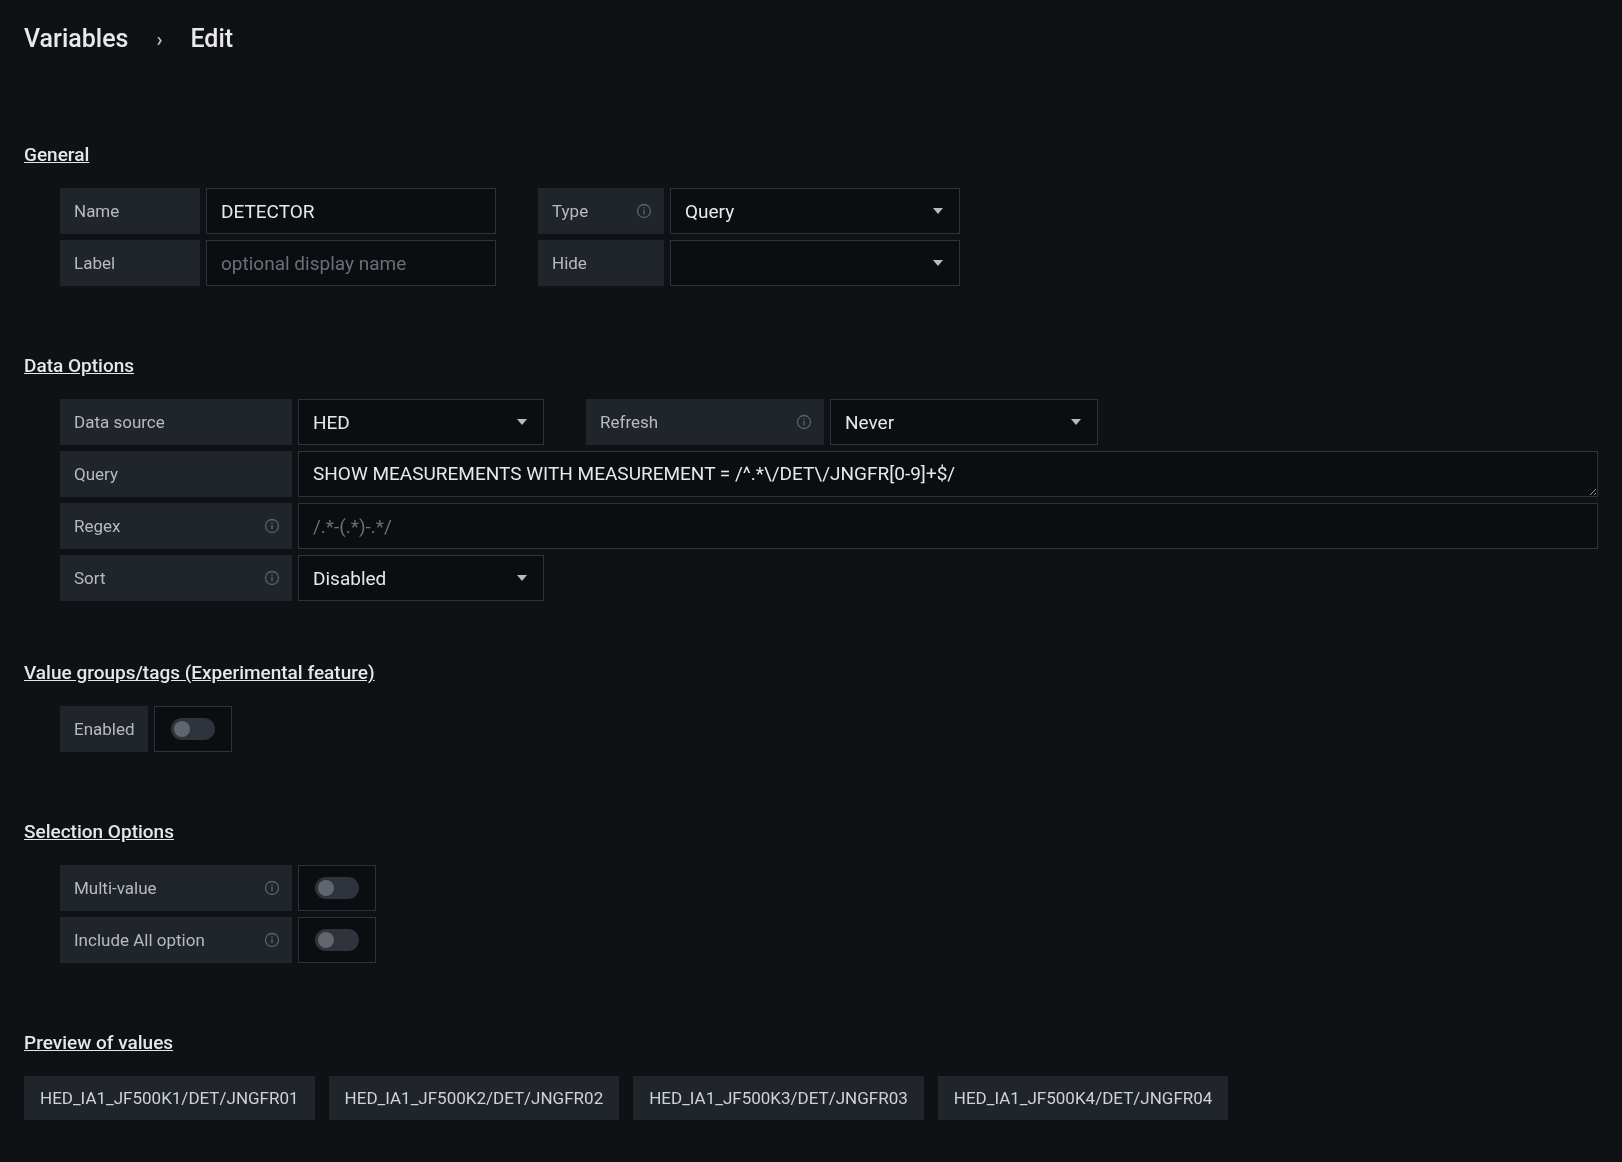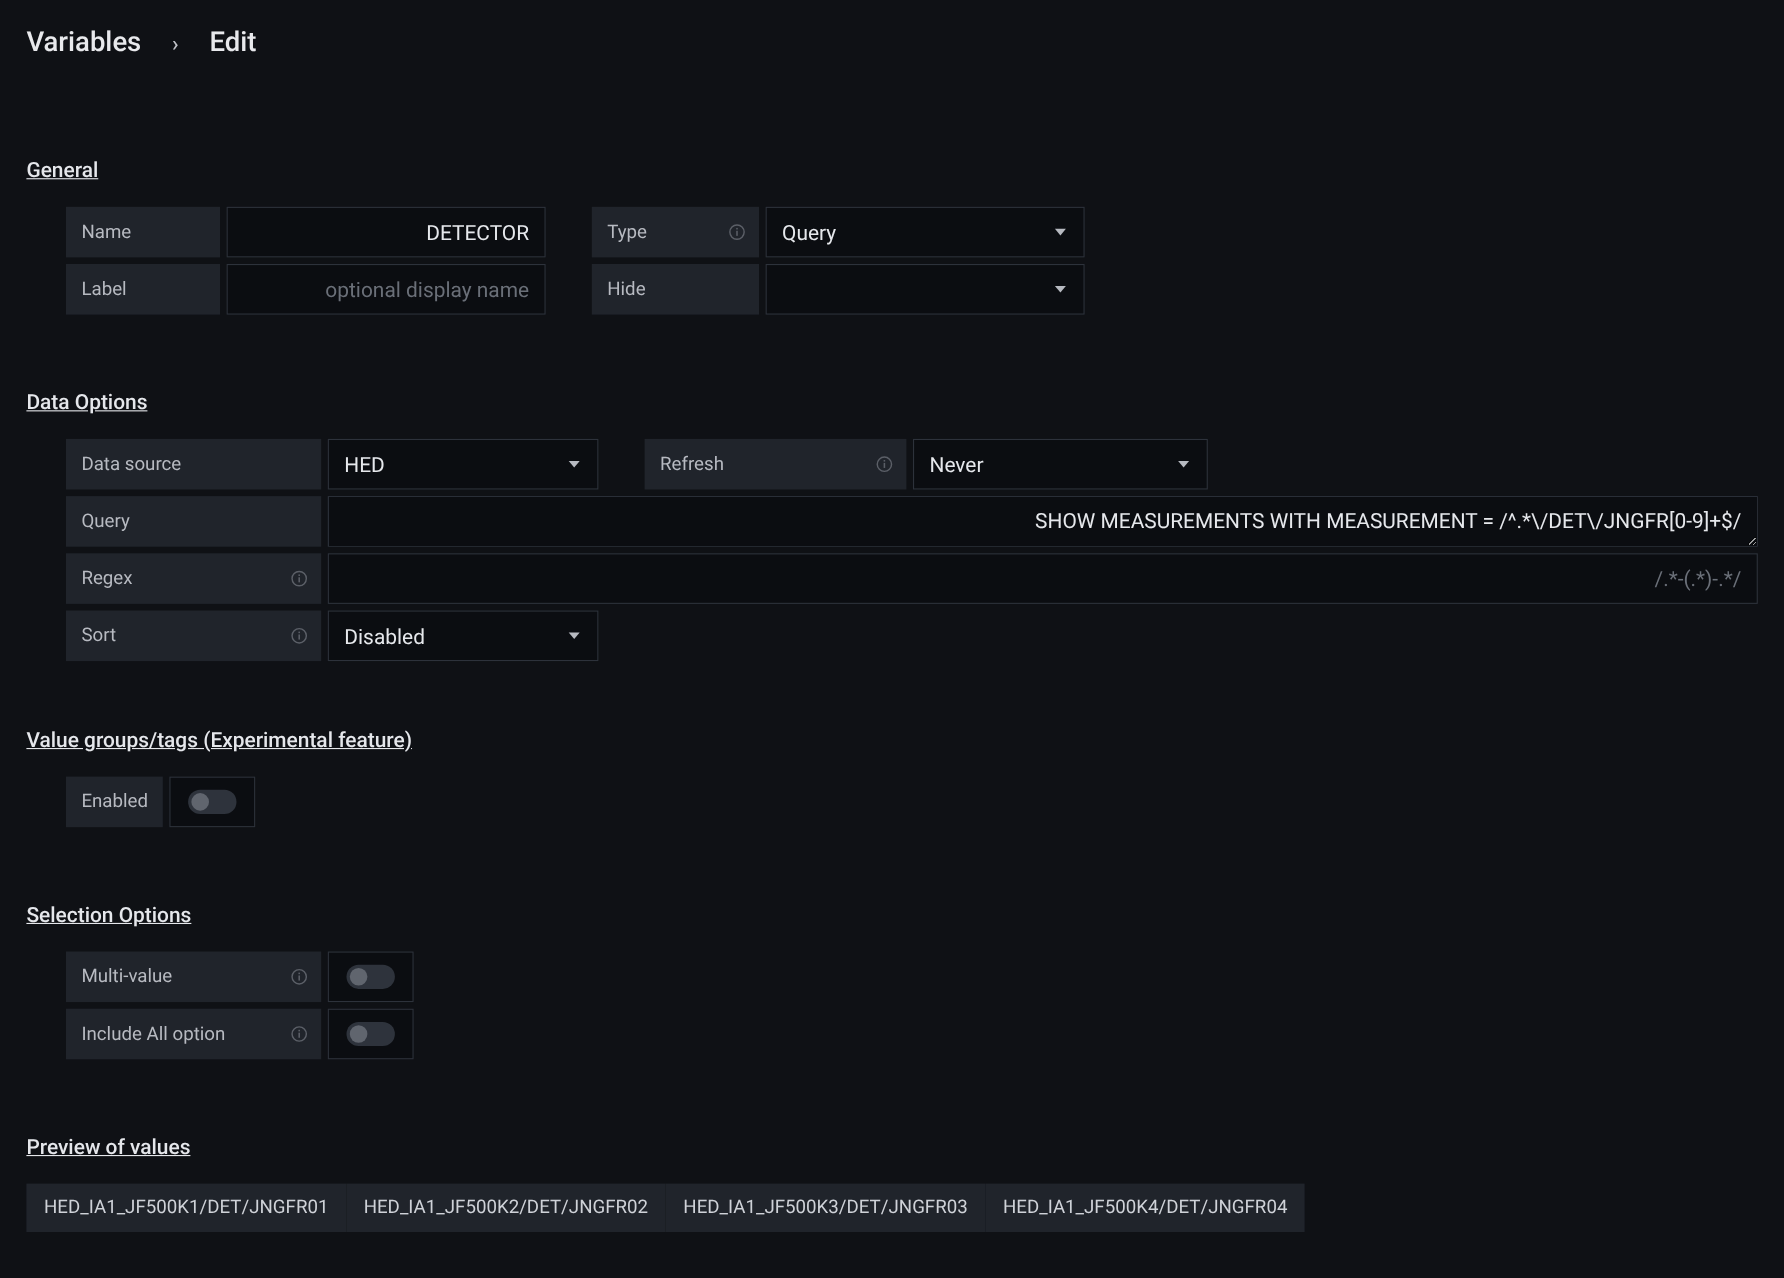--- a/index.html
+++ b/index.html
@@ -53,21 +53,21 @@
     display: flex;
     align-items: center;
     padding: 0 14px;
     height: 46px;
     font-size: 17px;
     flex: none;
     position: relative;
     margin-left: 36px;
   }
   .label-cell.w140 { width: 140px; }
-  .label-cell.w134 { width: 152px; }
+  .label-cell.w134 { width: 126px; }
   .label-cell.w232 { width: 232px; }
   .label-cell.w238 { width: 238px; }
   .label-cell.w88  { width: 88px;  }
 
   .info-icon {
     position: absolute;
     right: 12px;
     top: 50%;
     transform: translateY(-50%);
     width: 16px;
@@ -78,21 +78,20 @@
 
   .input, .select, .textarea {
     background: #0b0d11;
     border: 1px solid #2d323b;
     height: 46px;
     color: #e6e8ec;
     font-size: 19px;
     padding: 0 14px;
     outline: none;
     font-family: inherit;
-    text-align: right;
   }
   .input::placeholder, .textarea::placeholder {
     color: #6a6f78;
   }
   .input.w290 { width: 290px; }
   .input.flex { flex: 1; }
   .textarea {
     padding: 10px 14px;
     resize: both;
     line-height: 1.3;
@@ -141,20 +140,21 @@
     left: 3px;
     top: 3px;
     width: 16px;
     height: 16px;
     border-radius: 50%;
     background: #60656e;
   }
 
   .chip-row {
     display: flex;
+    gap: 14px;
     flex-wrap: wrap;
   }
   .chip {
     background: #20242b;
     color: #cfd2d8;
     padding: 12px 16px;
     font-size: 17px;
   }
 </style>
 </head>

